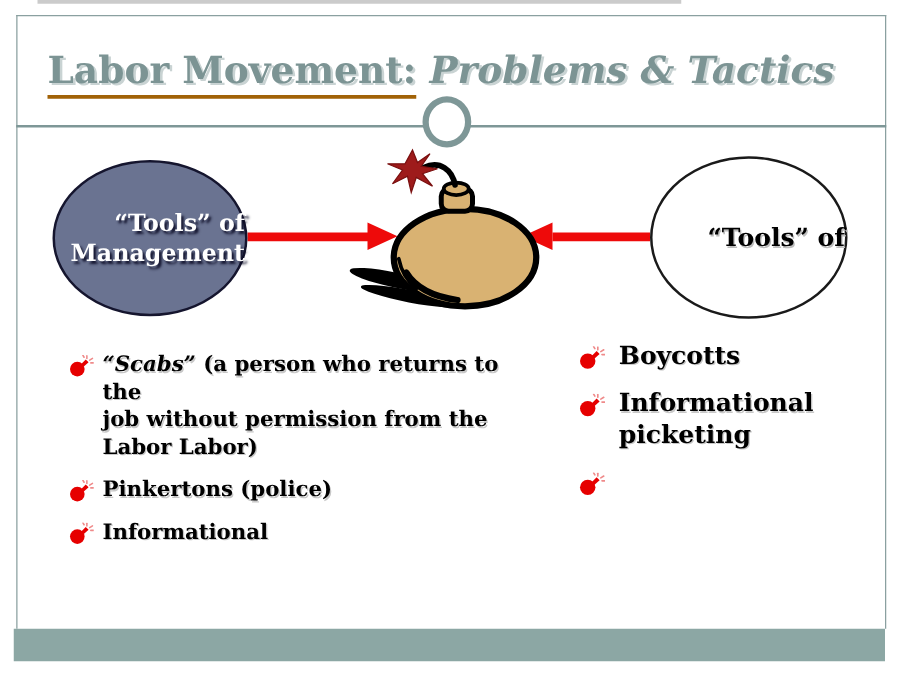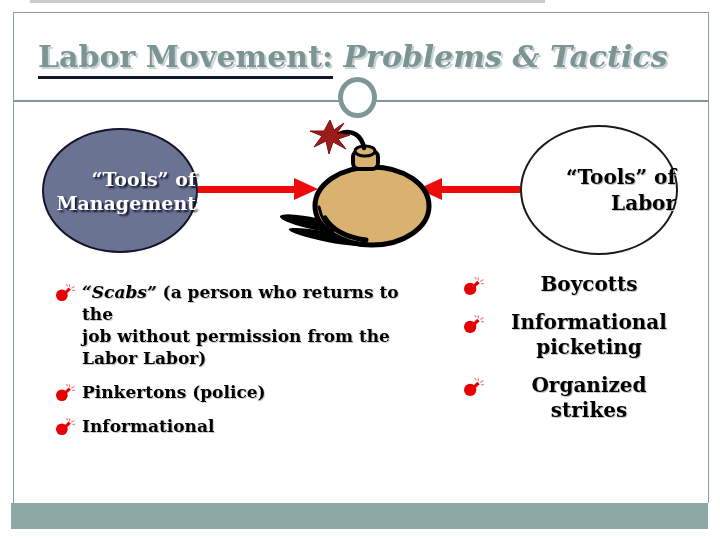--- a/index.html
+++ b/index.html
@@ -13,21 +13,21 @@
   .frame-right{position:absolute;left:708px;top:12px;width:1px;height:491px;background:#8aa0a0;}
   .separator{position:absolute;left:13px;top:100px;width:696px;height:2px;background:#7e9797;}
   .ring{position:absolute;left:338px;top:77px;width:29px;height:31px;border:5px solid #7e9797;
         border-radius:50%;background:#ffffff;z-index:3;}
   .bottom-bar{position:absolute;left:11px;top:503px;width:697px;height:26px;background:#8ca7a4;}
 
   
   .title{position:absolute;left:38px;top:40px;width:665px;white-space:nowrap;
          font-size:30px;font-weight:bold;color:#7c9494;line-height:34px;
          text-shadow:2px 2px 0 #c9d3d3;}
-  .title .u{border-bottom:3px solid #0f172a;padding-bottom:2px;}
+  .title .u{border-bottom:3px solid #a16207;padding-bottom:2px;}
   .title .it{font-style:italic;}
 
   
   .oval{display:flex;flex-direction:column;align-items:flex-end;justify-content:center;
         border-radius:50%;text-align:center;font-weight:bold;box-sizing:border-box;z-index:2;}
   .oval-left{position:absolute;left:42px;top:128px;width:156px;height:125px;
              background:#6a7391;border:2px solid #15152e;color:#ffffff;font-size:19px;
              line-height:24px;text-shadow:2px 2px 2px rgba(10,10,35,0.9);}
   .oval-right{position:absolute;left:520px;top:125px;width:158px;height:130px;
               background:#ffffff;border:2px solid #1a1a1a;color:#000000;font-size:20px;
@@ -43,21 +43,21 @@
   .head-right{left:418px;top:178px;border-right:24px solid #ee0a0a;}
 
   .bomb{position:absolute;left:278px;top:118px;z-index:2;}
 
   
   .list{position:absolute;color:#000;font-weight:bold;text-shadow:1px 1px 0 #c8c8c8;}
   .list-left{left:55px;top:281px;width:375px;font-size:17px;line-height:22px;}
   .list-right{left:463px;top:272px;width:220px;font-size:20px;line-height:25px;}
   .item{display:flex;align-items:flex-start;}
   .list-left .item{margin-bottom:12px;}
-  .list-right .item{margin-bottom:13px;text-align:center;}
+  .list-right .item{margin-bottom:13px;}
   .bullet{flex:0 0 auto;margin-top:3px;margin-right:7px;}
   .list-right .bullet{margin-top:5px;margin-right:11px;}
   .itext{flex:1 1 auto;}
   .lead-it{font-style:italic;text-align:center;}
 </style>
 </head>
 <body>
 
 <div class="slide">
 
@@ -71,21 +71,20 @@
   <div class="separator"></div>
   <div class="ring"></div>
 
   <div class="oval oval-left">
     <div>“Tools” of</div>
     <div>Management</div>
   </div>
 
   <div class="oval oval-right">
     <div>“Tools” of</div>
-    <div>Labor</div>
   </div>
 
   <div class="shaft shaft-left"></div>
   <div class="head head-left"></div>
   <div class="shaft shaft-right"></div>
   <div class="head head-right"></div>
 
   <svg class="bomb" width="170" height="135" viewBox="0 0 170 135">
     <ellipse cx="38" cy="106" rx="37" ry="6" fill="#000" transform="rotate(12 38 106)"></ellipse>
     <ellipse cx="50" cy="119" rx="40" ry="5" fill="#000" transform="rotate(11 50 119)"></ellipse>
@@ -191,23 +190,19 @@
       <svg class="bullet" width="21" height="19" viewBox="0 0 22 20">
         <circle cx="7.5" cy="12.5" r="6.5" fill="#e60000"></circle>
         <path d="M11,8 L15,4 L17.5,6.5 L13,10.5 Z" fill="#e60000"></path>
         <g stroke="#ef8a8a" stroke-width="1.4" stroke-linecap="round">
           <path d="M16,3 L16,0.7"></path>
             <path d="M18.5,4.5 L21,3"></path>
             <path d="M19.5,7 L22,7"></path>
             <path d="M13.5,2 L12.5,0.3"></path>
         </g>
       </svg>
-      <div class="itext">
-        <div>Organized</div>
-        <div>strikes</div>
-      </div>
     </div>
 
   </div>
 
   <div class="bottom-bar"></div>
 
 </div>
 
 </body></html>

